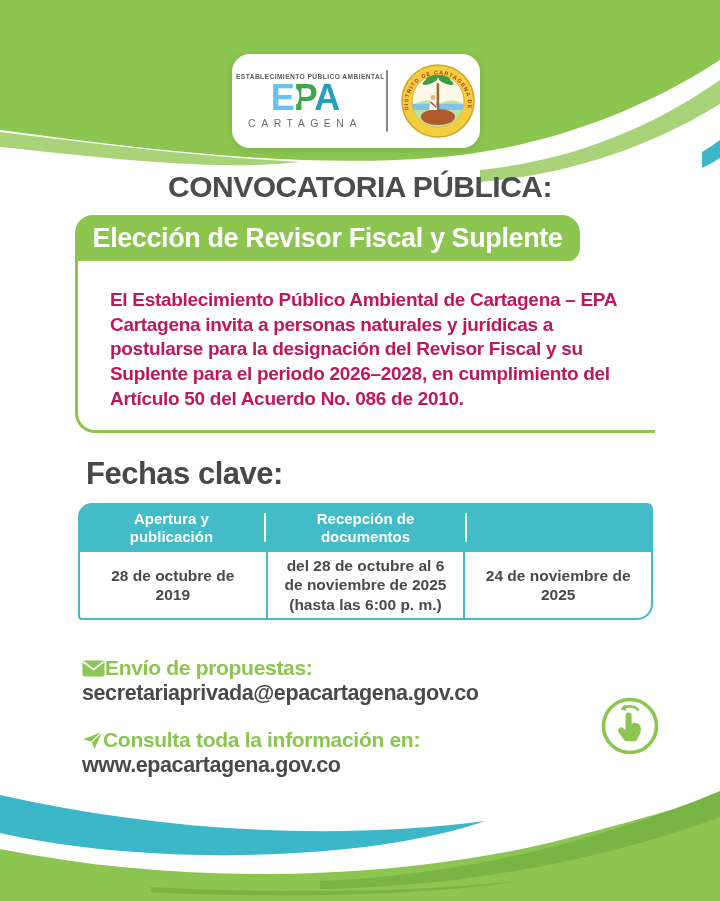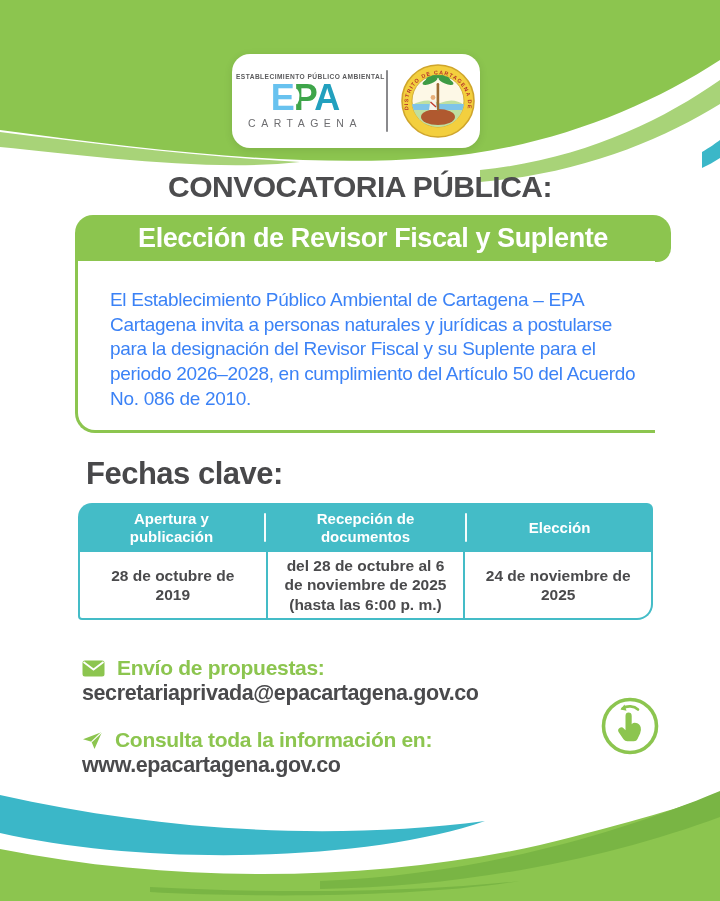--- a/index.html
+++ b/index.html
@@ -37,37 +37,37 @@
   .epa-wordmark { font-size:10.5px; letter-spacing:5.5px; color:#6d6d70; font-weight:400; margin-top:2px; white-space:nowrap; }
   .logo-divider { width:2px; height:62px; background:#8a8a8d; border-radius:1px; }
 
   
   .main-title {
     position:absolute; left:0; top:170px; width:100%;
     text-align:center; font-size:30px; font-weight:800; color:#4c4c4e;
     letter-spacing:-.5px;
   }
   .banner {
-    position:absolute; left:75px; top:215px; width:596px; height:47px;
+    position:absolute; left:75px; top:215px; width:505px; height:47px;
     background:#8cc54f; border-radius:18px 18px 14px 0;
     display:flex; align-items:center; justify-content:center;
   }
   .banner span { color:#ffffff; font-size:27px; font-weight:800; letter-spacing:-.4px; }
 
   
   .intro-card {
     position:absolute; left:75px; top:261px; width:580px; height:172px;
     background:#ffffff;
     border-left:3px solid #8cc54f; border-bottom:3px solid #8cc54f;
     border-radius:0 0 0 20px;
   }
   .intro-card p {
     margin:27px 14px 0 32px; width:540px;
-    font-size:19px; font-weight:400; line-height:1.3;
-    color:#3b82f6; letter-spacing:-.3px;
+    font-size:19px; font-weight:700; line-height:1.3;
+    color:#be185d; letter-spacing:-.3px;
   }
 
   
   .dates-heading {
     position:absolute; left:86px; top:456px;
     font-size:31px; font-weight:800; color:#48484a; letter-spacing:-.5px;
   }
   .dates-table { position:absolute; left:78px; top:503px; width:575px; }
   .thead {
     display:grid; grid-template-columns:32.5% 35% 32.5%; height:49px;
@@ -89,21 +89,21 @@
   }
   .td {
     display:flex; align-items:center; justify-content:center; text-align:center;
     font-size:15.5px; font-weight:700; color:#4a4a4c; line-height:1.25;
     padding:4px 12px;
   }
   .td.mid { border-left:2.5px solid #44bcc7; border-right:2.5px solid #44bcc7; }
 
   
   .contact { position:absolute; left:82px; top:656px; width:500px; }
-  .contact-label { display:flex; align-items:center; gap:12px; }
+  .contact-label { display:flex; align-items:center; gap:0; }
   .contact-label span {
     color:#8cc54f; font-size:21px; font-weight:800; letter-spacing:-.3px;
   }
   .contact-value {
     font-size:21.5px; font-weight:700; color:#4a4a4c; margin-top:1px; letter-spacing:-.4px;
   }
   .contact-gap { height:22px; }
   .tap-icon { position:absolute; left:600px; top:696px; }
 </style>
 </head>
@@ -173,21 +173,20 @@
 
   <div class="intro-card">
     <p>El Establecimiento Público Ambiental de Cartagena – EPA Cartagena invita a personas naturales y jurídicas a postularse para la designación del Revisor Fiscal y su Suplente para el periodo 2026–2028, en cumplimiento del Artículo 50 del Acuerdo No. 086 de 2010.</p>
   </div>
 
   <div class="dates-heading">Fechas clave:</div>
   <div class="dates-table">
     <div class="thead">
       <div class="th divider">Apertura y publicación</div>
       <div class="th divider">Recepción de documentos</div>
-      <div class="th">Elección</div>
     </div>
     <div class="tbody">
       <div class="td">28 de octubre de 2019</div>
       <div class="td mid">del 28 de octubre al 6 de noviembre de 2025 (hasta las 6:00 p. m.)</div>
       <div class="td">24 de noviembre de 2025</div>
     </div>
   </div>
 
   <div class="contact">
     <div class="contact-label">

